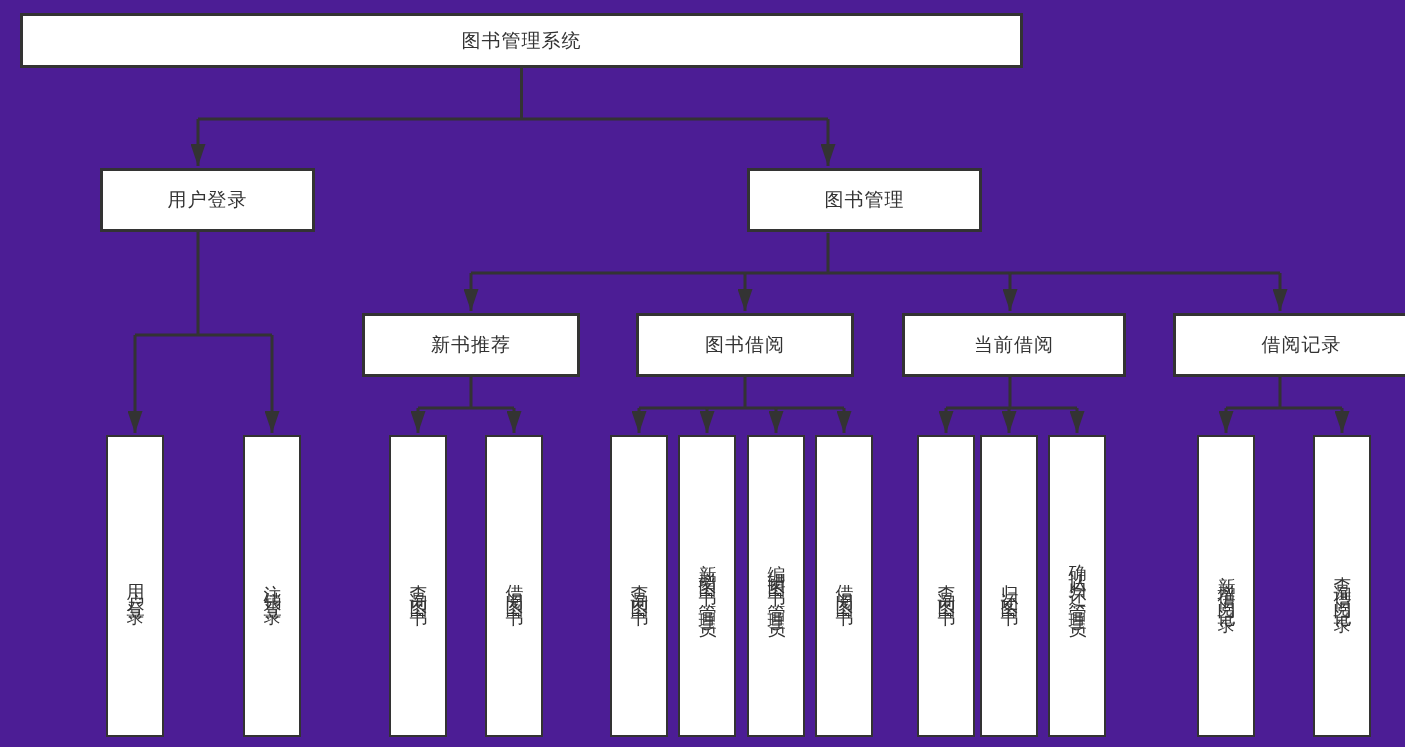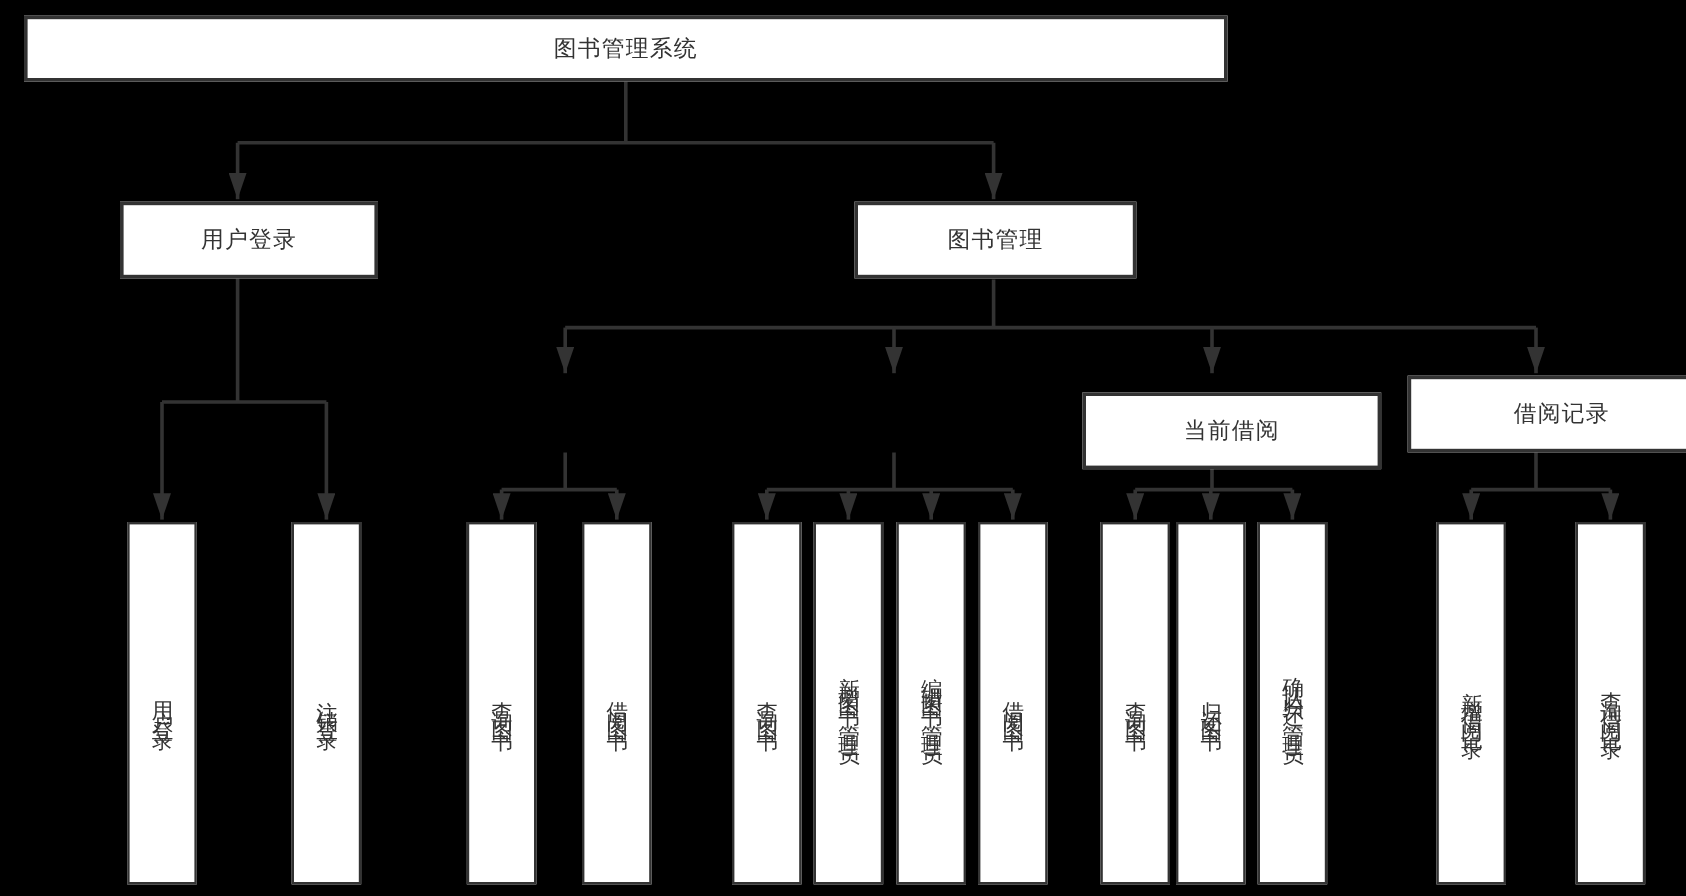--- a/index.html
+++ b/index.html
@@ -1,17 +1,17 @@
 <!DOCTYPE html>
 <html><head>
 <meta charset="utf-8">
 <style>
   html,body{margin:0;padding:0;background:#ffffff;}
   .canvas{
-    position:relative;width:1405px;height:747px;background:#000000;overflow:hidden;
+    position:relative;width:1405px;height:747px;background:#4c1d95;overflow:hidden;
     font-family:"Liberation Sans","DejaVu Sans",sans-serif;color:#333333;
   }
   .connectors{position:absolute;left:0;top:0;width:1405px;height:747px;pointer-events:none;}
   .box{
     position:absolute;box-sizing:border-box;background:#ffffff;
     border:3px solid #333333;display:flex;align-items:center;justify-content:center;
     font-size:19px;letter-spacing:1px;white-space:nowrap;z-index:2;
   }
   .leaf{
     top:435px;width:58px;height:302px;border-width:2px;
@@ -69,23 +69,25 @@
 
       <path d="M1280,377 V408 M1226,408 H1342"></path>
       <line x1="1226" y1="408" x2="1226" y2="433" marker-end="url(#arrow)"></line>
       <line x1="1342" y1="408" x2="1342" y2="433" marker-end="url(#arrow)"></line>
     </g>
   </svg>
 
   <div class="box" style="left:20px;top:13px;width:1003px;height:55px">图书管理系统</div>
 
   <div class="box" style="left:100px;top:168px;width:215px;height:64px">用户登录</div>
-  <div class="box" style="left:712px;top:168px;width:235px;height:64px">图书管理</div>
+  <div class="box" style="left:747px;top:168px;width:235px;height:64px">图书管理</div>
 
-  <div class="box" style="left:902px;top:327px;width:249px;height:64px">当前借阅</div>
+  <div class="box" style="left:362px;top:313px;width:218px;height:64px">新书推荐</div>
+  <div class="box" style="left:636px;top:313px;width:218px;height:64px">图书借阅</div>
+  <div class="box" style="left:902px;top:313px;width:224px;height:64px">当前借阅</div>
   <div class="box" style="left:1173px;top:313px;width:257px;height:64px">借阅记录</div>
 
   <div class="box leaf" style="left:106px">用户登录</div>
   <div class="box leaf" style="left:243px">注销登录</div>
 
   <div class="box leaf" style="left:389px">查询图书</div>
   <div class="box leaf" style="left:485px">借阅图书</div>
 
   <div class="box leaf" style="left:610px">查询图书</div>
   <div class="box leaf" style="left:678px">新增图书（管理员）</div>

